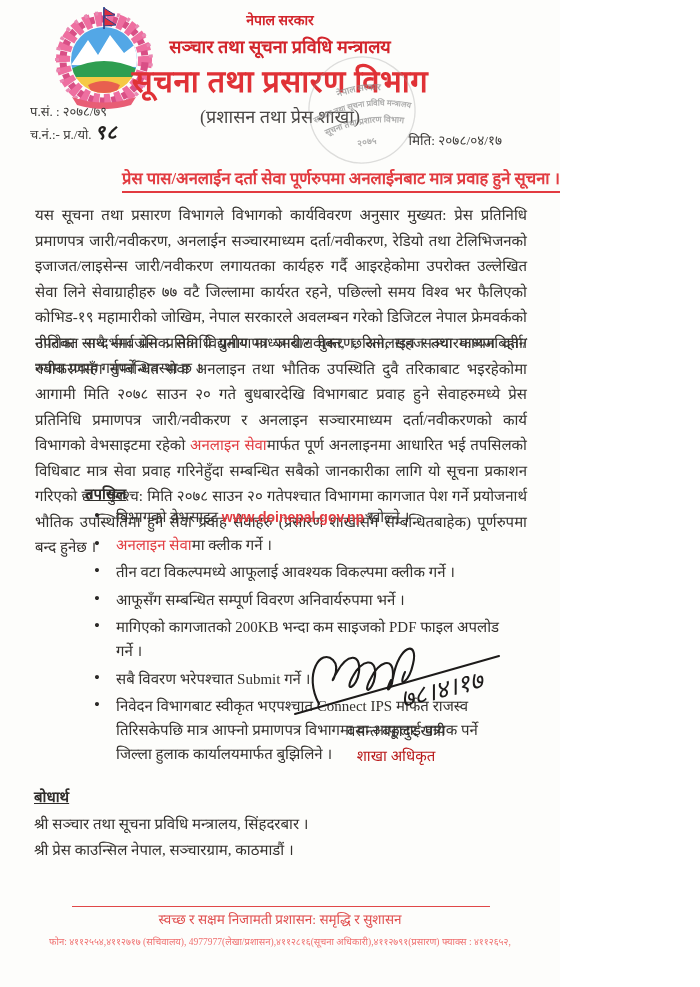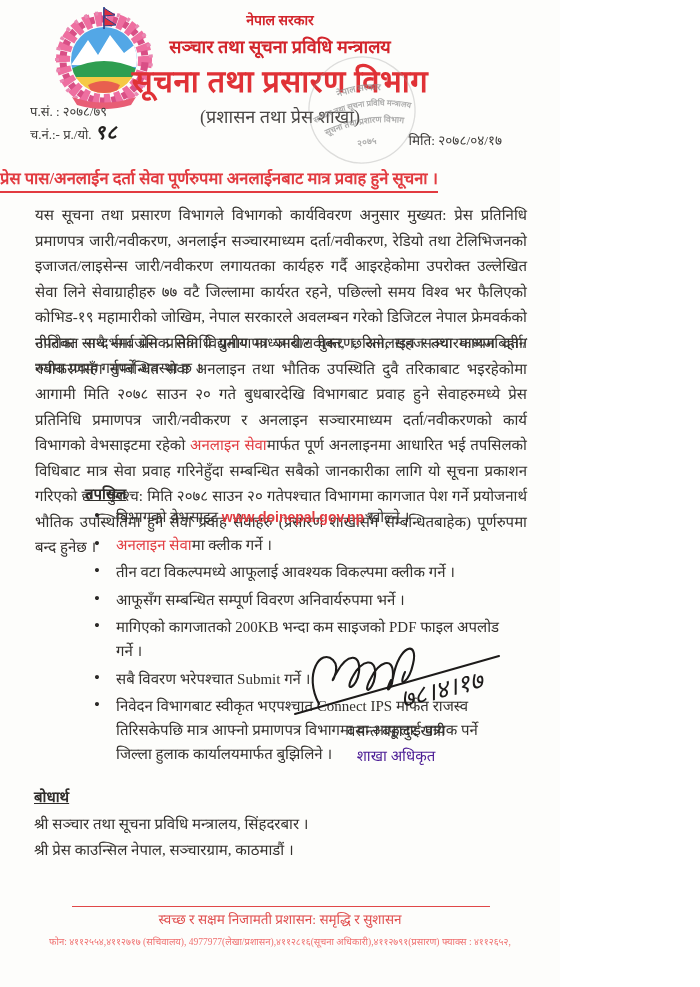--- a/index.html
+++ b/index.html
@@ -13,21 +13,21 @@
   .gov-line   { font-size:14px; font-weight:bold; color:#d3252c; }
   .ministry   { font-size:18px; font-weight:bold; color:#d3252c; margin-top:5px; }
   .dept       { font-size:31px; font-weight:bold; color:#e03136; margin-top:1px; letter-spacing:.5px; }
   .branch     { font-size:18px; color:#4a4745; margin-top:3px; }
   .stamp { position:absolute; left:292px; top:50px; opacity:.85; }
   .refs { position:absolute; left:30px; top:101px; font-size:13px; color:#3c3a38; line-height:21px; }
   .hand-no { font-size:20px; font-weight:bold; font-style:italic; color:#23211f; letter-spacing:1px; }
   .letter-date { position:absolute; right:58px; top:131px; font-size:13.5px; color:#3c3a38; }
 
   
-  .subject-wrap { position:absolute; left:0; right:0; top:166px; text-align:left; }
+  .subject-wrap { position:absolute; left:0; right:0; top:166px; text-align:right; }
   .subject { display:inline-block; font-size:16.5px; font-weight:bold; color:#e23b40;
              border-bottom:2px solid #e23b40; padding-bottom:2px; }
 
   
   .para { position:absolute; left:35px; right:33px; text-align:justify;
           font-size:15px; line-height:25.5px; color:#33302d; }
   .para1 { top:203px; }
   .para2 { top:331px; }
   .red-inline { color:#e23b40; }
   .red-bold { color:#e23b40; font-weight:bold; font-family:"Liberation Sans","DejaVu Sans",sans-serif; font-size:14px; }
@@ -36,21 +36,21 @@
   .tapasil-heading { position:absolute; left:85px; top:483px; font-size:15px; font-weight:bold;
                      text-decoration:underline; color:#2f2d2b; }
   .bullets { position:absolute; left:92px; right:45px; top:505px; list-style:none; }
   .bullets li { position:relative; padding-left:24px; font-size:15px; line-height:24px;
                 margin-bottom:3.5px; color:#33302d; }
   .bullets li .bullet-dot { position:absolute; left:2px; top:-1px; font-size:17px; color:#2c2a28; }
 
   
   .sig-block { position:absolute; right:44px; top:634px; width:240px; text-align:center; }
   .sig-name  { font-size:15px; color:#2f2d2b; margin-top:-4px; }
-  .sig-title { font-size:15px; color:#4c1d95; margin-top:5px; }
+  .sig-title { font-size:15px; color:#b91c1c; margin-top:5px; }
 
   
   .bodhartha { position:absolute; left:34px; top:749px; right:38px;margin-top:37px; }
   .bodhartha-heading { font-size:15px; font-weight:bold; text-decoration:underline; color:#2f2d2b; }
   .cc-item { font-size:15px; line-height:25.5px; color:#33302d; }
   .cc-list { margin-top:6px; }
 
   
   .footer-divider { position:absolute; left:72px; right:70px; top:906px;
                     border-top:1.5px solid #e04848; }

